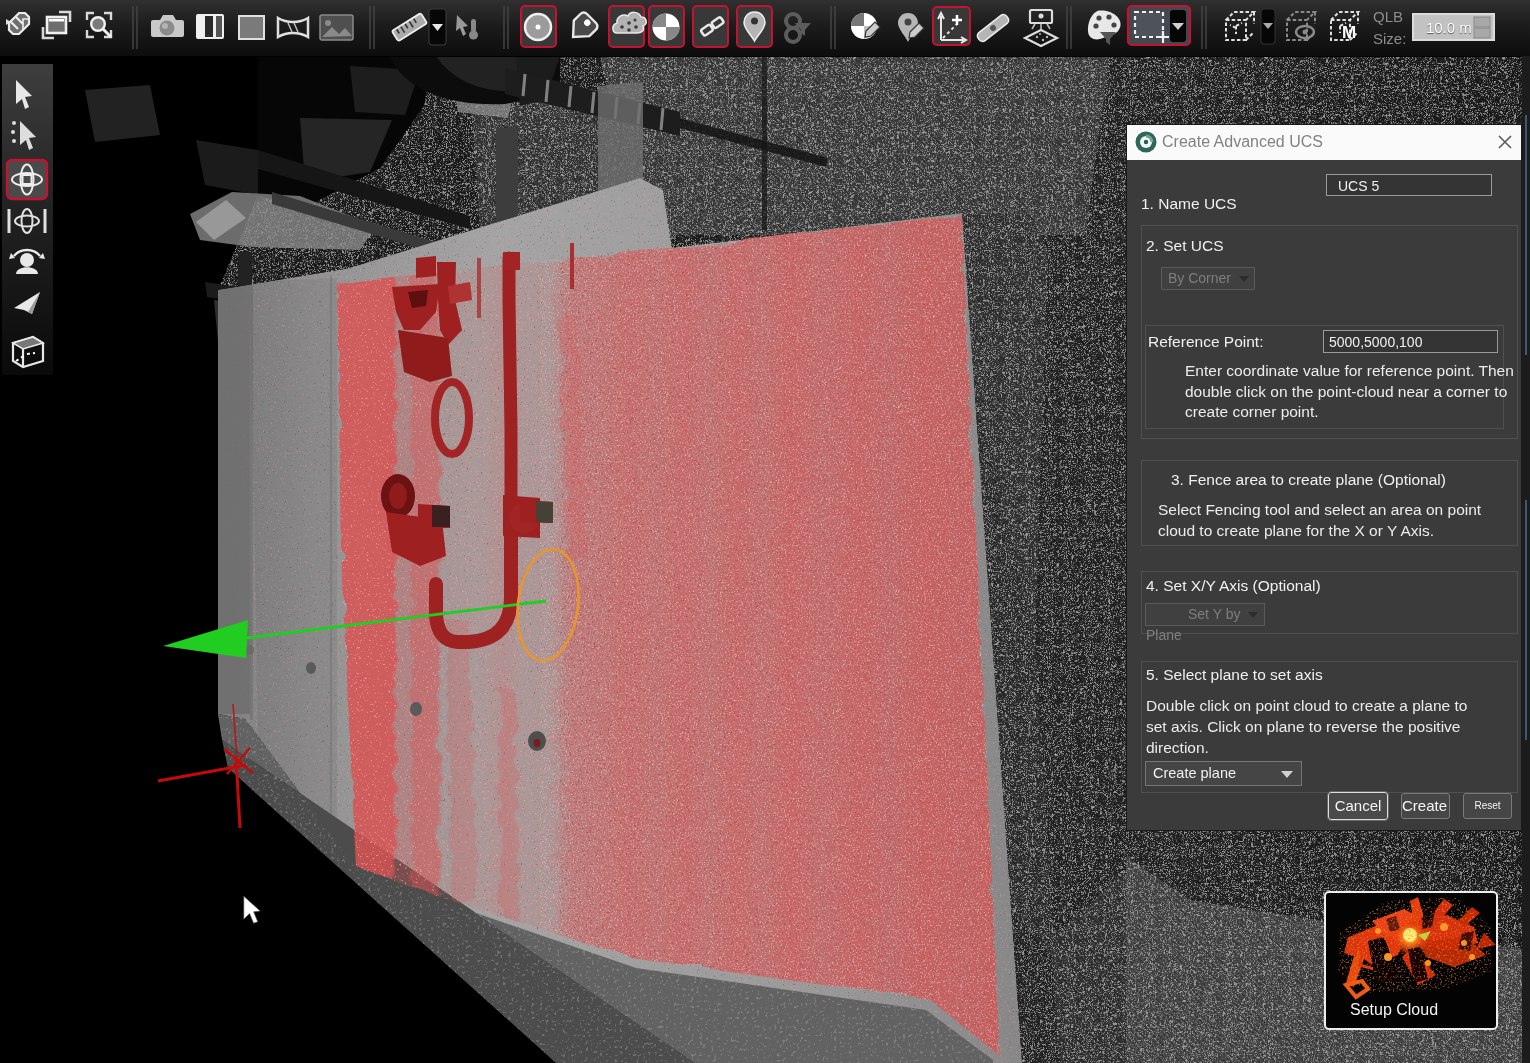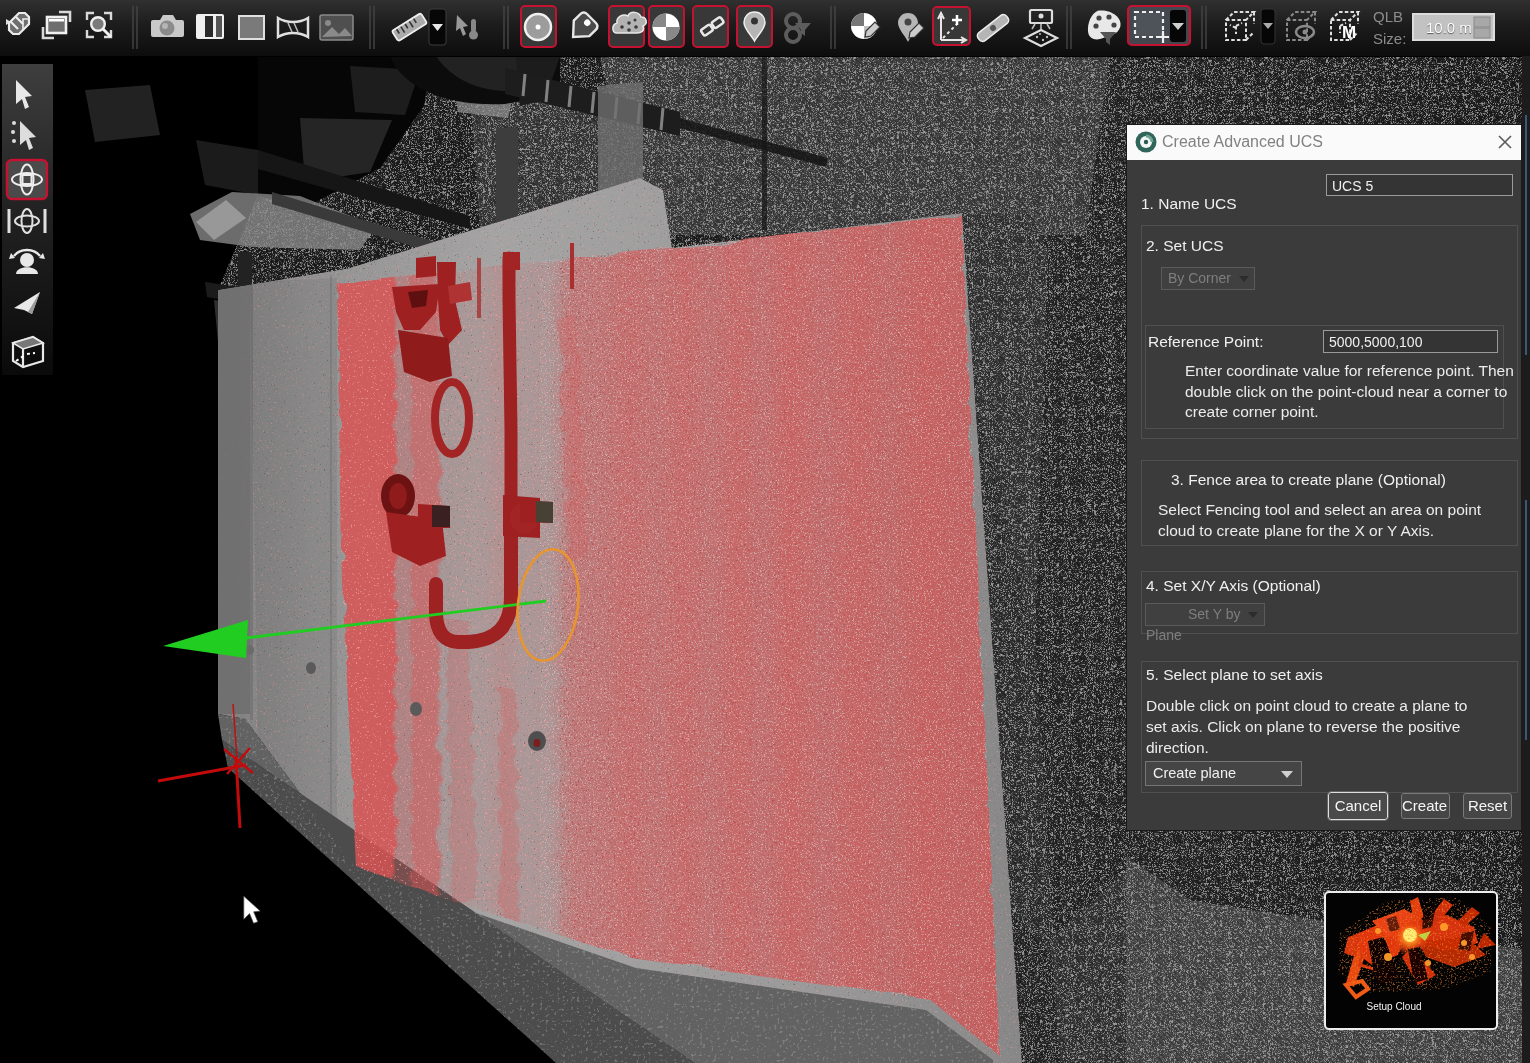--- a/index.html
+++ b/index.html
@@ -500,21 +500,21 @@
    <circle cx="11" cy="11" r="6" fill="#f2f7f5"></circle>
    <path d="M11,5 A6,6 0 0,1 17,11" fill="none" stroke="#6fa396" stroke-width="3"></path>
    <circle cx="11" cy="11" r="2.2" fill="#2a5c50"></circle>
   </svg>
   <span class="abs" style="left:35px;top:8px;font-size:16px;color:#828282;">Create Advanced UCS</span>
   <svg class="abs" style="right:8px;top:9px" width="16" height="16" viewBox="0 0 16 16">
           <path d="M2,2 L14,14 M14,2 L2,14" stroke="#5a5a5a" stroke-width="1.6"></path>
         </svg>
  </div>
  <div class="abs" style="left:14px;top:54px;font-size:15.5px;color:#f0f0f0;margin-top:16px;">1. Name UCS</div>
- <div class="abs" style="left:199px;top:49px;width:187px;height:22px;background:#343434;border:1px solid #9a9a9a;color:#f0f0f0;font-size:14px;line-height:22px;padding-left:5px;box-sizing:border-box;">UCS 5</div>
+ <div class="abs" style="left:199px;top:49px;width:166px;height:22px;background:#343434;border:1px solid #9a9a9a;color:#f0f0f0;font-size:14px;line-height:22px;padding-left:11px;box-sizing:border-box;">UCS 5</div>
  <div class="abs" style="left:14px;top:100px;width:375px;height:212px;border:1px solid #505050;"></div>
  <div class="abs" style="left:19px;top:112px;font-size:15.5px;color:#f0f0f0;">2. Set UCS</div>
  <div class="abs" style="left:18px;top:142px;width:94px;height:23px;background:#404040;border:1px solid #5a5a5a;box-sizing:border-box;margin-left:16px;">
    <span style="font-size:14px;color:#7e7e7e;line-height:21px;padding-left:6px;">By Corner</span>
    <svg class="abs" style="right:5px;top:8px" width="10" height="7" viewBox="0 0 10 7">
           <path d="M0,0 L10,0 L5,6 Z" fill="#2c2c2c"></path>
         </svg>
  </div>
  <div class="abs" style="left:18px;top:200px;width:357px;height:102px;border:1px solid #505050;"></div>
  <div class="abs" style="left:21px;top:208px;font-size:15.5px;color:#f0f0f0;">Reference Point:</div>
@@ -535,21 +535,21 @@
  <div class="abs" style="left:19px;top:541px;font-size:15.5px;color:#f0f0f0;">5. Select plane to set axis</div>
  <div class="abs" style="left:19px;top:570px;width:341px;font-size:15.5px;color:#ececec;line-height:21px;">Double click on point cloud to create a plane to set axis. Click on plane to reverse the positive direction.</div>
  <div class="abs" style="left:18px;top:636px;width:157px;height:25px;background:#454545;border:1px solid #767676;box-sizing:border-box;">
    <span style="font-size:14.5px;color:#f0f0f0;line-height:23px;padding-left:7px;">Create plane</span>
    <svg class="abs" style="right:8px;top:9px" width="12" height="8" viewBox="0 0 12 8">
           <path d="M0,0 L12,0 L6,7 Z" fill="#cfcfcf"></path>
         </svg>
  </div>
  <div class="abs" style="left:201px;top:667px;width:60px;height:28px;background:#4a4a4a;border:1px solid #dedede;outline:1px solid #666;border-radius:3px;color:#f5f5f5;font-size:15px;text-align:center;line-height:26px;box-sizing:border-box;">Cancel</div>
  <div class="abs" style="left:274px;top:668px;width:49px;height:26px;background:#464646;border:1px solid #7a7a7a;border-radius:3px;color:#f5f5f5;font-size:15px;line-height:24px;box-sizing:border-box;">Create</div>
- <div class="abs" style="left:336px;top:668px;width:49px;height:26px;background:#464646;border:1px solid #7a7a7a;border-radius:3px;color:#f5f5f5;font-size:15px;text-align:center;line-height:24px;box-sizing:border-box;">Reset</div>
+ <div class="abs" style="left:336px;top:668px;width:49px;height:26px;background:#464646;border:1px solid #7a7a7a;border-radius:3px;color:#f5f5f5;font-size:10px;text-align:center;line-height:24px;box-sizing:border-box;">Reset</div>
 </div>
 
 <div class="abs" style="left:1522px;top:56px;width:8px;height:1007px;background:#1c1c1c;"></div>
 <div class="abs" style="left:1525px;top:115px;width:2px;height:240px;background:#3b5876;"></div>
 <div class="abs" style="left:1525px;top:500px;width:2px;height:240px;background:#3b5876;"></div>
 
 <div class="abs" style="left:1324px;top:891px;width:174px;height:139px;background:#030303;border:2px solid #ededed;border-radius:5px;box-sizing:border-box;">
  <svg class="abs" style="left:0;top:0" width="170" height="135" viewBox="0 0 170 135">
   <defs>
    <radialGradient id="fire1" cx="0.5" cy="0.5" r="0.5">
@@ -599,19 +599,19 @@
             <circle cx="138" cy="50" r="3"></circle>
    <circle cx="62" cy="64" r="4"></circle>
             <circle cx="102" cy="70" r="3"></circle>
             <circle cx="146" cy="64" r="3"></circle>
   </g>
   <g clip-path="url(#fclip)">
             <rect x="10" y="4" width="155" height="105" filter="url(#fspeck)" opacity="0.55"></rect>
           </g>
   </g>
  </svg>
- <div class="abs" style="left:0;top:108px;width:136px;text-align:center;font-size:10px;color:#f2f2f2;">Setup Cloud</div>
+ <div class="abs" style="left:0;top:108px;width:136px;text-align:center;font-size:16px;color:#f2f2f2;">Setup Cloud</div>
 </div>
 
 <svg class="abs" style="left:243px;top:896px" width="18" height="30" viewBox="0 0 22 36">
  <path d="M1,0 L1,28 L8,21 L13,33 L18,31 L13,19 L21,18 Z" fill="#fff" stroke="#555" stroke-width="0.8"></path>
 </svg>
 
 </div>
 </body></html>

